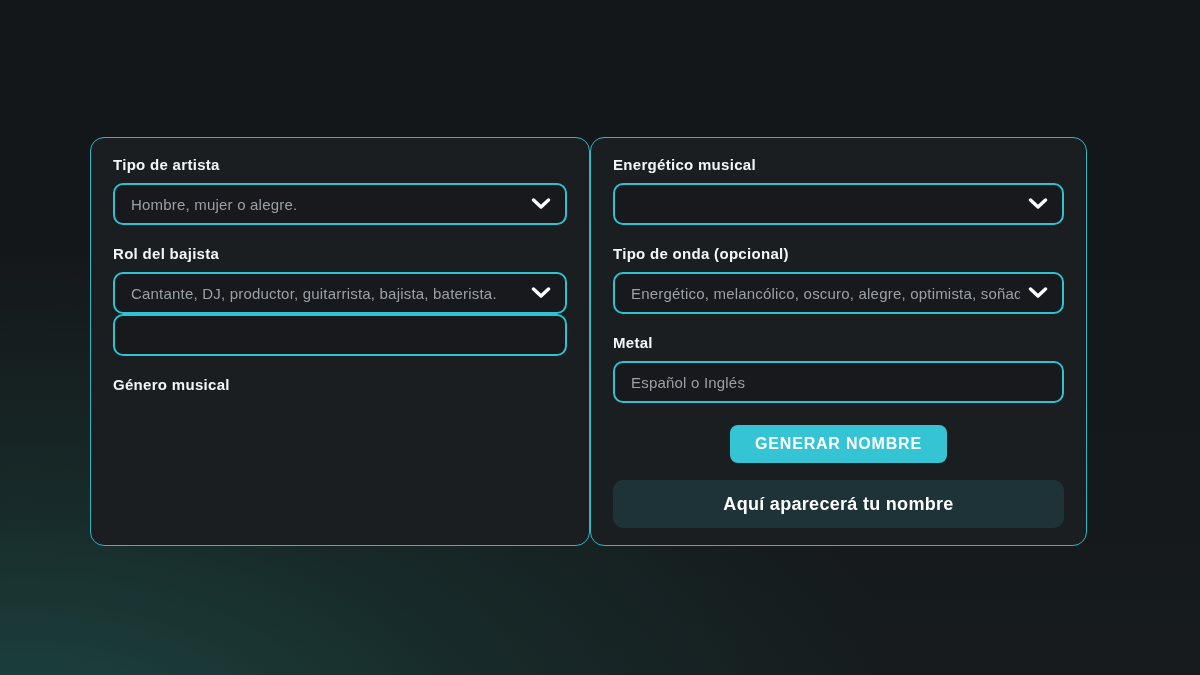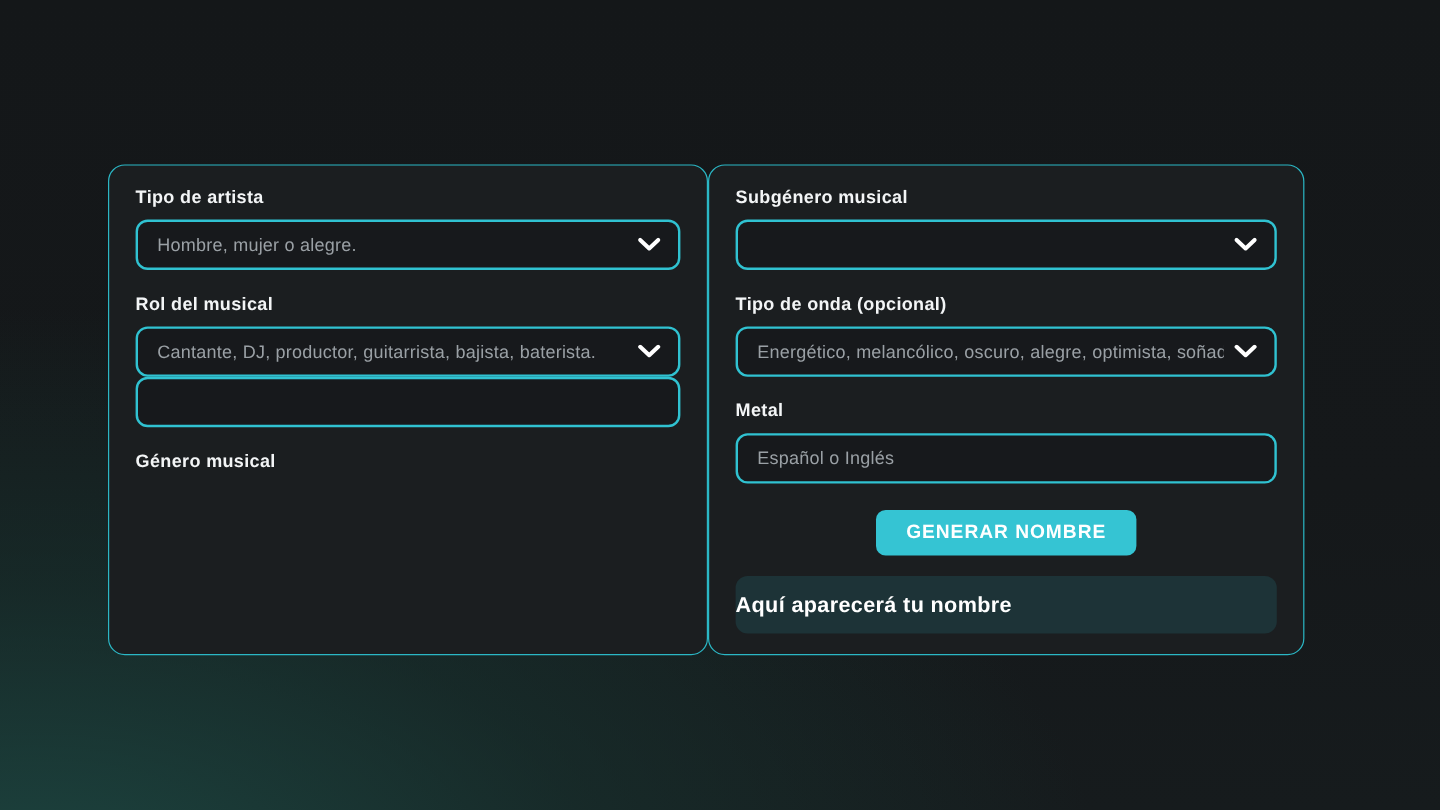--- a/index.html
+++ b/index.html
@@ -85,20 +85,21 @@
     letter-spacing: 0.8px;
     cursor: pointer;
   }
   .result-box {
     margin-top: 17px;
     height: 48px;
     background: #1d3337;
     border-radius: 10px;
     display: flex;
     align-items: center;
+    justify-content: center;
   }
   .result-box span {
     color: #ffffff;
     font-size: 18px;
     font-weight: 700;
     letter-spacing: 0.3px;
   }
 </style>
 </head>
 <body>
@@ -114,21 +115,21 @@
           <span class="ph">Hombre, mujer o alegre.</span>
           <span class="chev">
             <svg width="20" height="12" viewBox="0 0 20 12">
                 <polyline points="2.5,2 10,9 17.5,2" fill="none" stroke="#ffffff" stroke-width="3.4" stroke-linecap="round" stroke-linejoin="round"></polyline>
               </svg>
           </span>
         </div>
       </div>
 
       <div class="field">
-        <span class="field-label">Rol del musical</span>
+        <span class="field-label">Rol del bajista</span>
         <div class="control" role="combobox">
           <span class="ph">Cantante, DJ, productor, guitarrista, bajista, baterista.</span>
           <span class="chev">
             <svg width="20" height="12" viewBox="0 0 20 12">
                 <polyline points="2.5,2 10,9 17.5,2" fill="none" stroke="#ffffff" stroke-width="3.4" stroke-linecap="round" stroke-linejoin="round"></polyline>
               </svg>
           </span>
         </div>
       </div>
 
@@ -138,21 +139,21 @@
 
       <div class="field">
         <span class="field-label">Género musical</span>
       </div>
 
     </div>
 
     <div class="panel panel-right">
 
       <div class="field">
-        <span class="field-label">Subgénero musical</span>
+        <span class="field-label">Energético musical</span>
         <div class="control" role="combobox">
           <span class="ph"></span>
           <span class="chev">
             <svg width="20" height="12" viewBox="0 0 20 12">
                 <polyline points="2.5,2 10,9 17.5,2" fill="none" stroke="#ffffff" stroke-width="3.4" stroke-linecap="round" stroke-linejoin="round"></polyline>
               </svg>
           </span>
         </div>
       </div>
 

